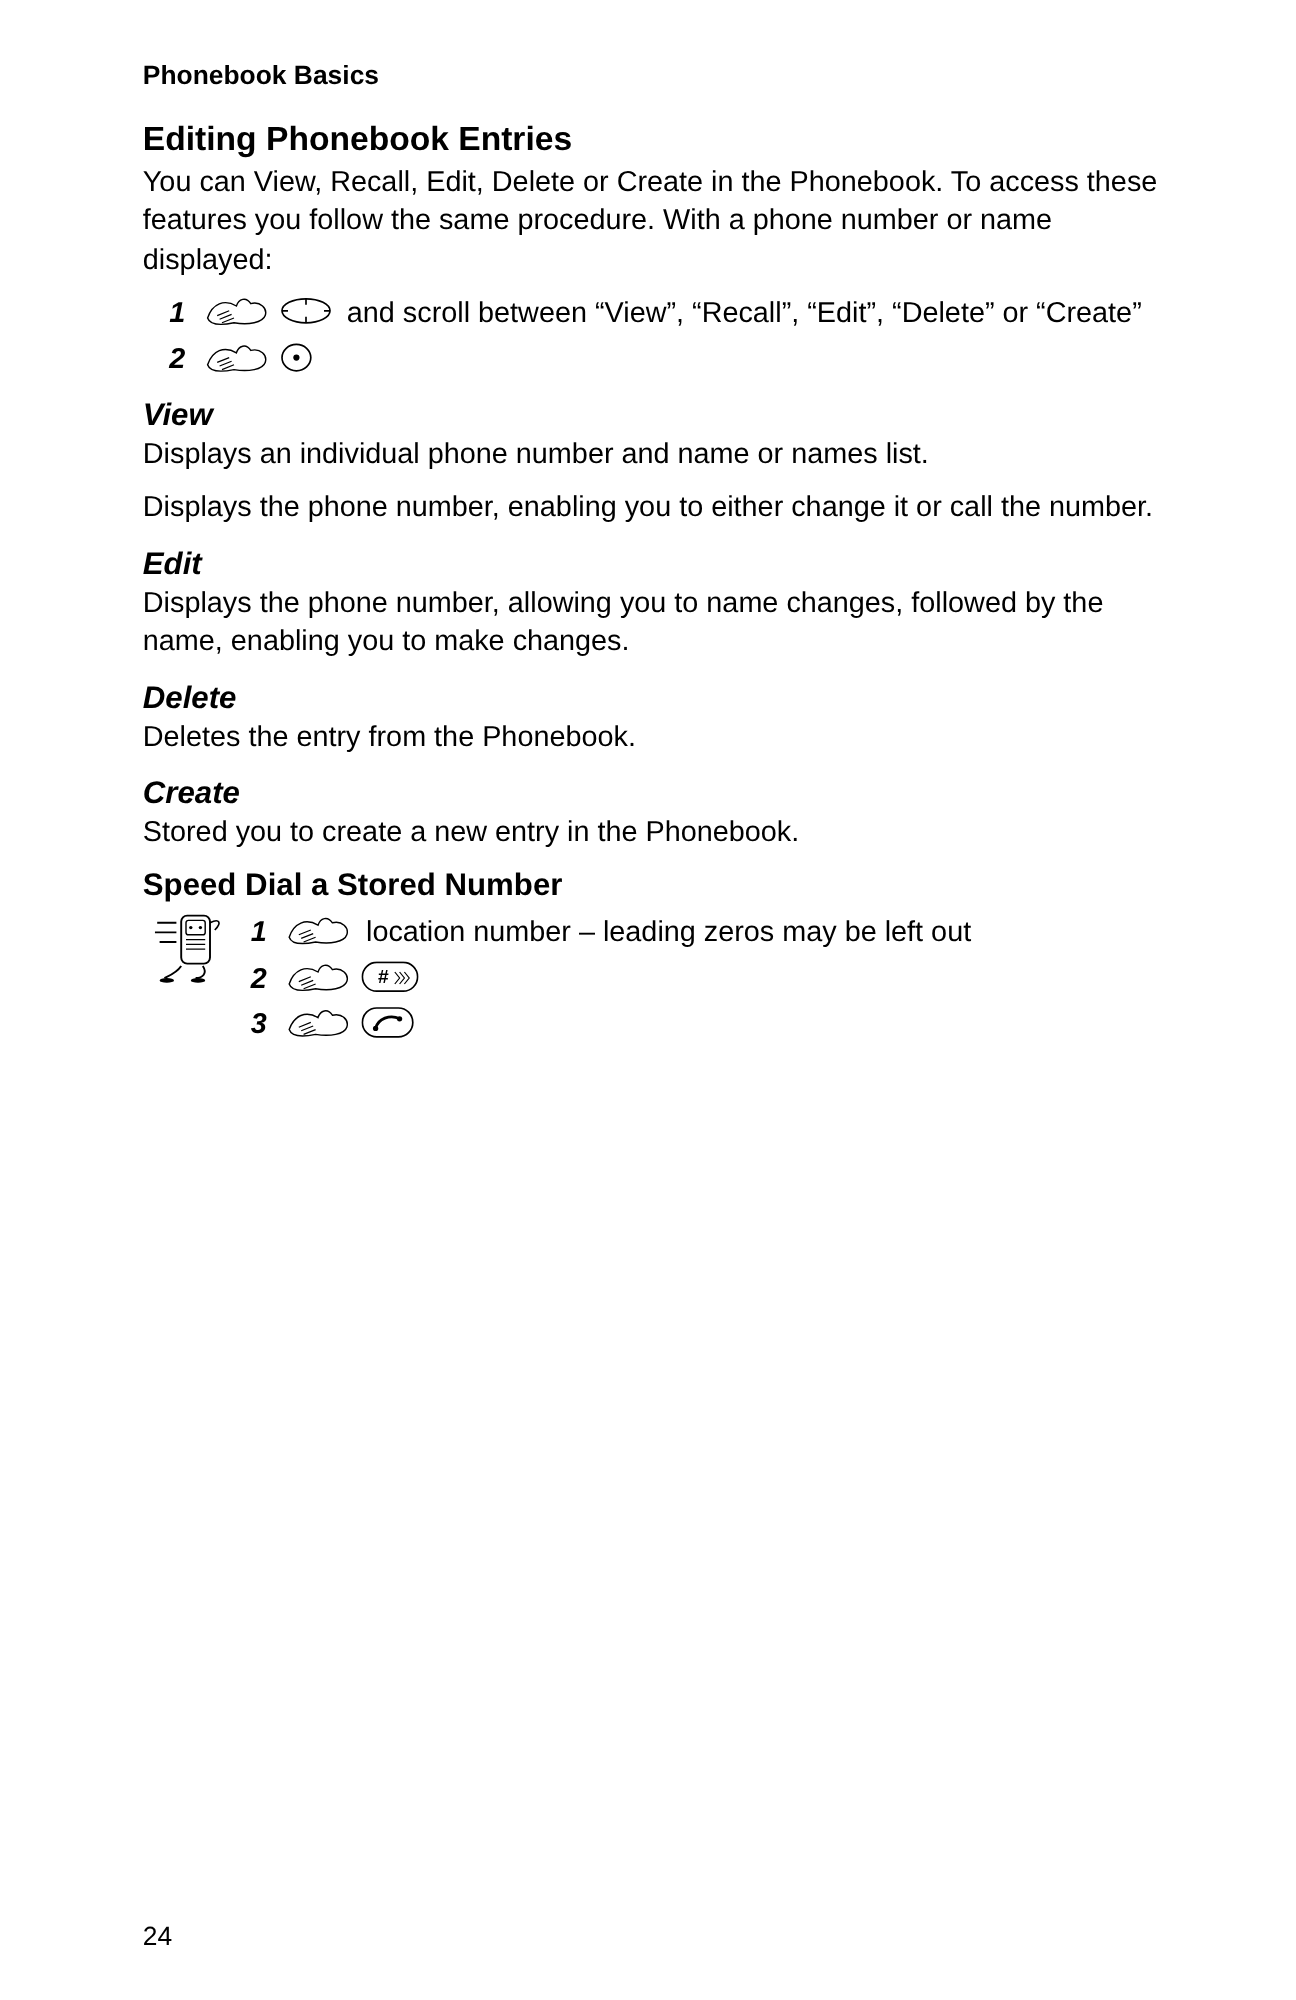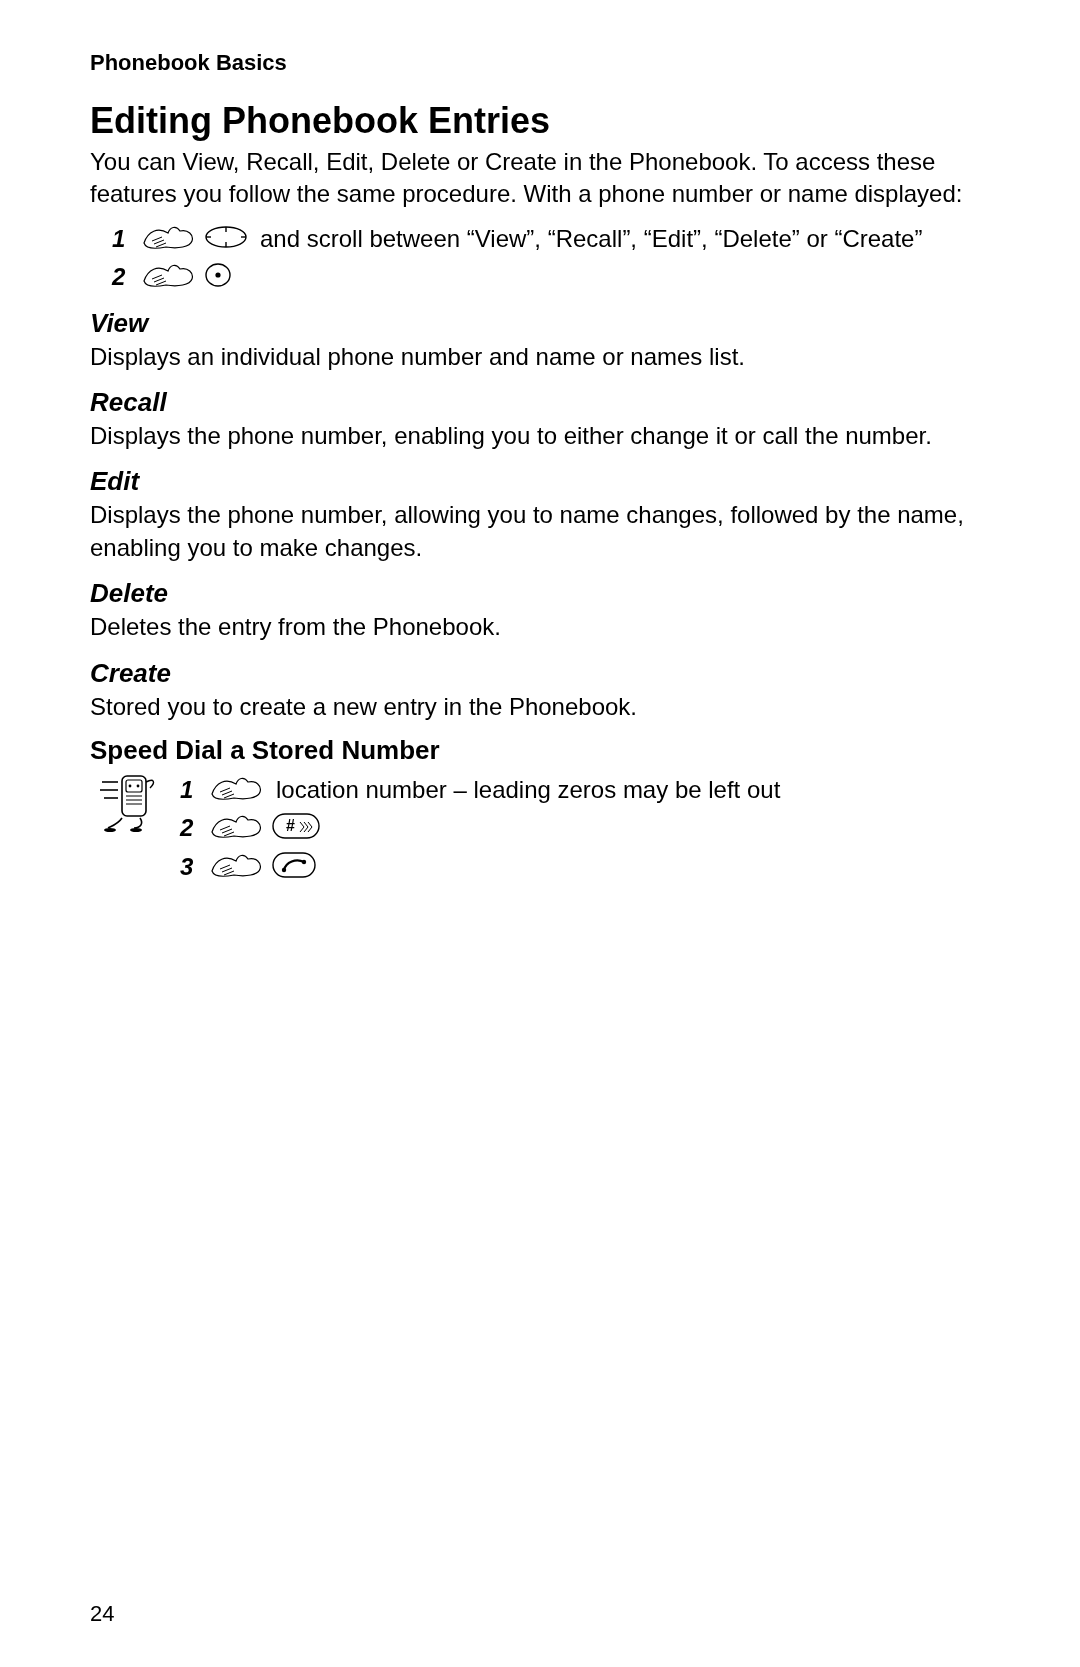--- a/index.html
+++ b/index.html
@@ -9,28 +9,29 @@
     width: 1080px;
     height: 1667px;
     font-family: Arial, Helvetica, sans-serif;
     color: #000;
   }
   .page {
     box-sizing: border-box;
     padding: 50px 90px 0 90px;
     position: relative;
     height: 100%;
+    margin-left: 29px;
   }
   .header {
     font-size: 22px;
     font-weight: bold;
     margin-bottom: 24px;
   }
   h1.title {
-    font-size: 36px;
+    font-size: 28px;
     font-weight: bold;
     margin: 0 0 4px 0;
   }
   p.body {
     font-size: 24px;
     line-height: 1.35;
     margin: 2px 0 12px 0;
   }
   .steps {
     margin: 0 0 14px 0;
@@ -140,21 +141,20 @@
           <circle cx="14" cy="13" r="2.6" fill="#000"></circle>
         </svg>
       </span>
     </div>
 
   </div>
 
   <div class="sub-italic">View</div>
   <p class="body">Displays an individual phone number and name or names list.</p>
 
-  <div class="sub-italic">Recall</div>
   <p class="body">Displays the phone number, enabling you to either change it or call the number.</p>
 
   <div class="sub-italic">Edit</div>
   <p class="body">Displays the phone number, allowing you to name changes, followed by the name, enabling you to make changes.</p>
 
   <div class="sub-italic">Delete</div>
   <p class="body">Deletes the entry from the Phonebook.</p>
 
   <div class="sub-italic">Create</div>
   <p class="body">Stored you to create a new entry in the Phonebook.</p>

